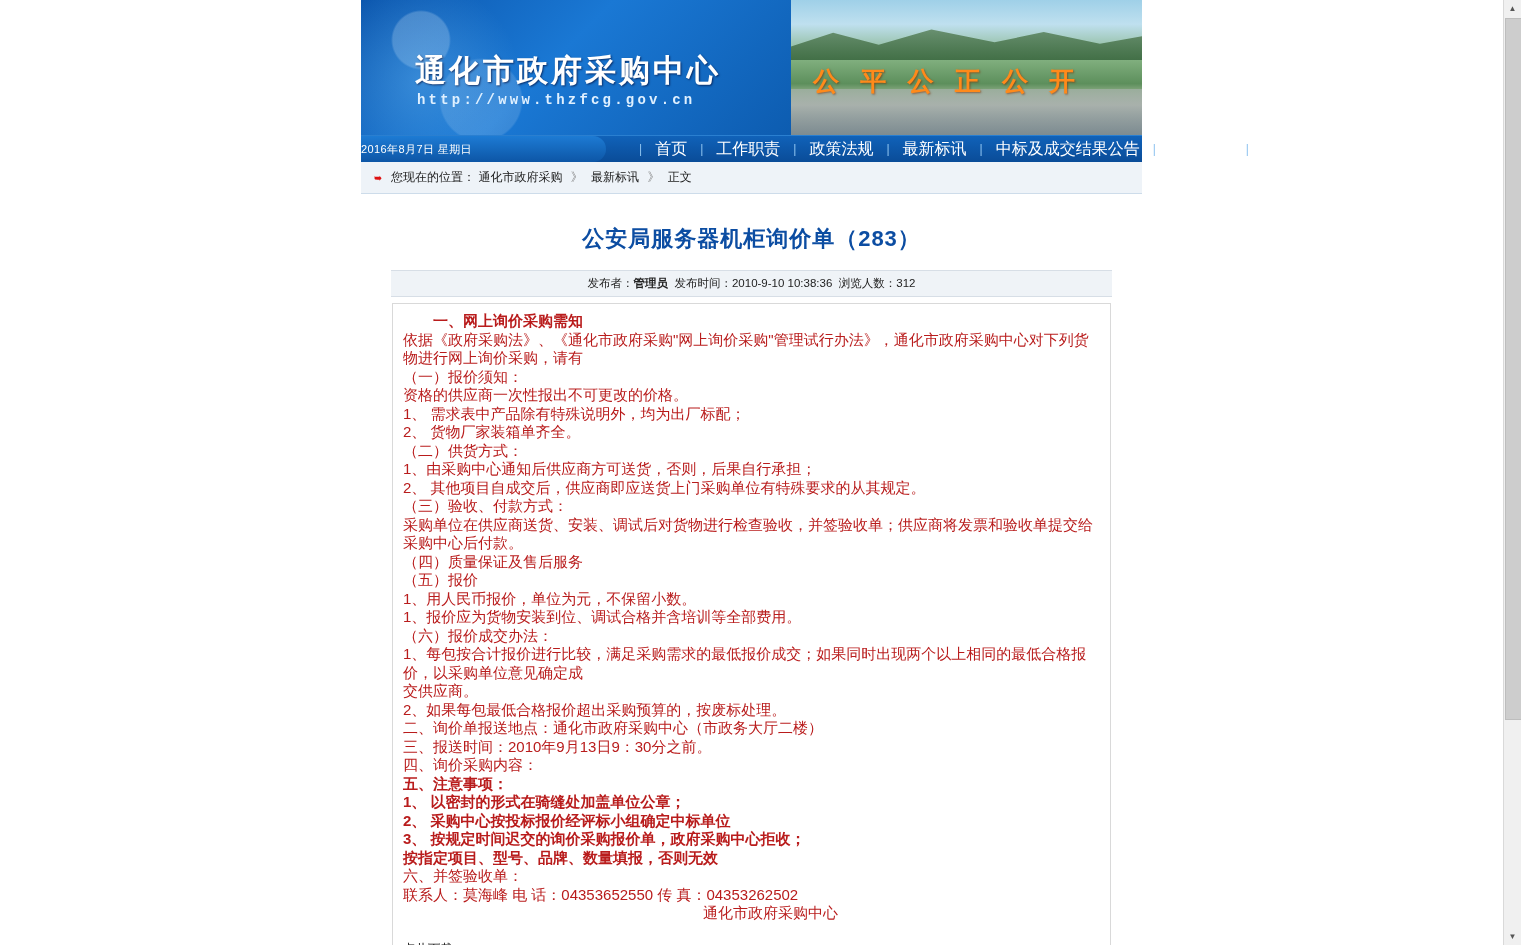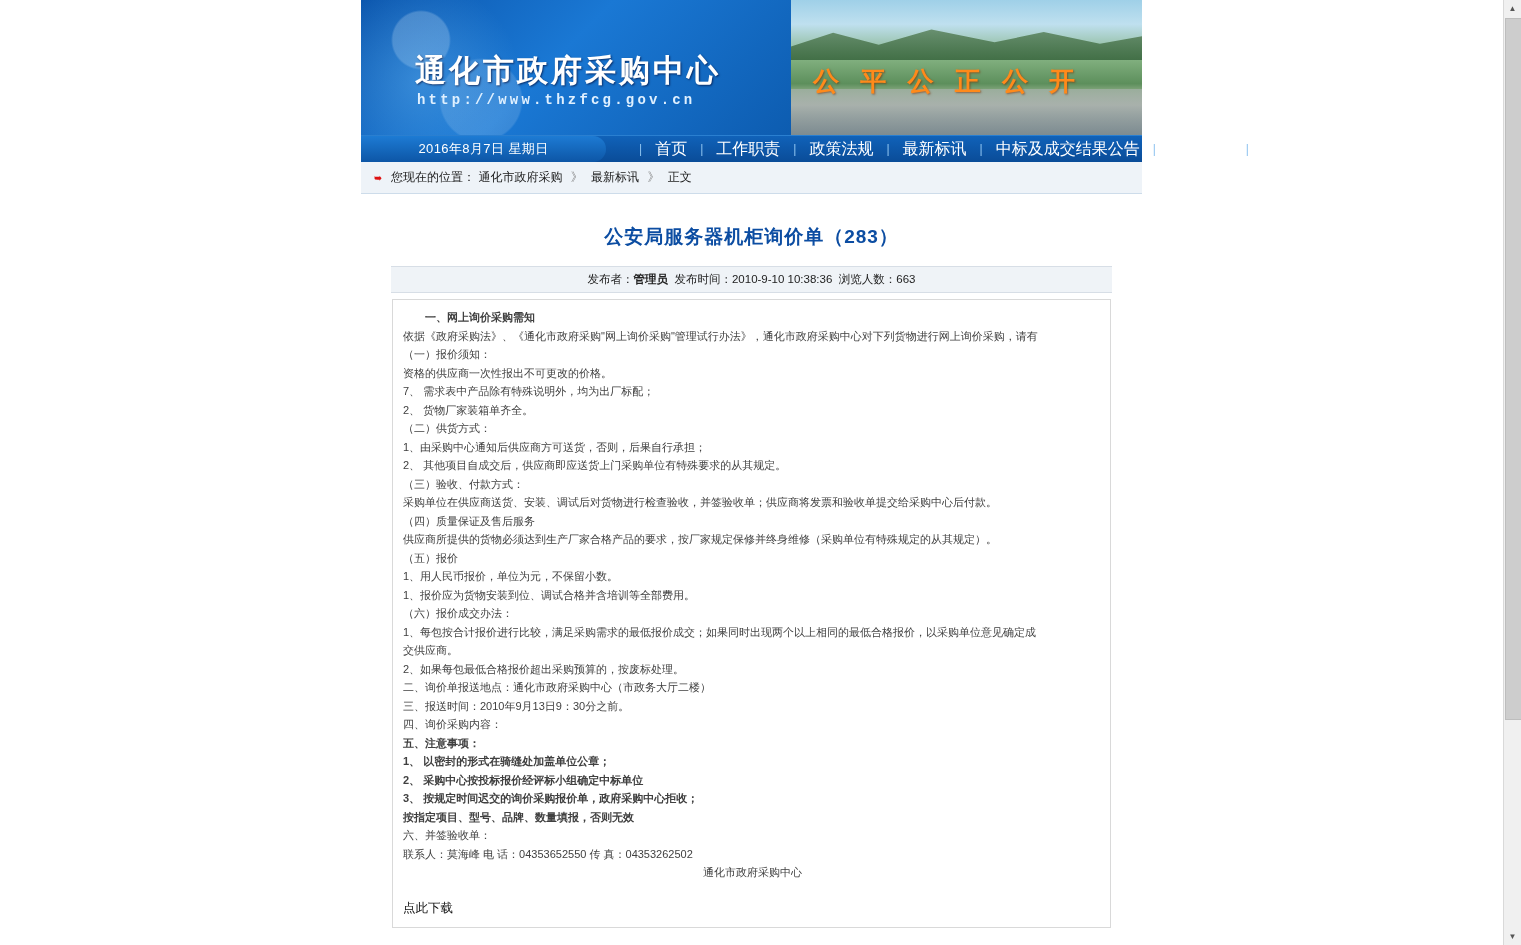--- a/index.html
+++ b/index.html
@@ -148,23 +148,23 @@
     border-top: 1px solid #2a7fd0;
   }
   .date-tab {
     position: absolute;
     left: 0; top: 0;
     width: 245px; height: 26px;
     background: linear-gradient(180deg, #1d7bd4 0%, #0d56a6 100%);
     border-top-right-radius: 13px;
     border-bottom-right-radius: 13px;
     color: #ffffff;
-    font-size: 13px;
+    font-size: 11px;
     line-height: 26px;
-    text-align: center;
+    text-align: left;
     letter-spacing: 0.4px;
   }
   .nav-links {
     position: absolute;
     left: 272px; top: 0;
     height: 26px;
     display: flex;
     align-items: center;
     color: #ffffff;
     font-size: 12px;
@@ -203,21 +203,21 @@
   .bc-link { color: #1a1a1a; text-decoration: none; }
   
   .article-wrap {
     width: 781px;
     background: #ffffff;
     padding-top: 22px;
   }
   .article-title {
     text-align: center;
     color: #0c4da2;
-    font-size: 19px;
+    font-size: 22px;
     font-weight: bold;
     letter-spacing: 1px;
     padding: 8px 0 16px 0;
   }
   .meta-bar {
     margin: 0 auto;
     width: 721px;
     height: 25px;
     background: #eff3f7;
     border-top: 1px solid #d7dee6;
@@ -232,23 +232,23 @@
   .body-box {
     margin: 6px auto 0 auto;
     width: 719px;
     min-height: 486px;
     border: 1px solid #d9d9d9;
     background: #ffffff;
     padding: 8px 10px 10px 10px;
     box-sizing: border-box;
   }
   .body-text {
-    font-size: 11px;
+    font-size: 15px;
     line-height: 18.5px;
-    color: #404040;
+    color: #b91c1c;
     font-family: "Liberation Sans", sans-serif;
   }
   .body-text p { margin: 0; }
   .body-text p.b { font-weight: bold; }
   .body-text p.right-ind { padding-left: 300px; }
   .download-link {
     display: block;
     margin-top: 18px;
     font-size: 12.5px;
     color: #101010;
@@ -300,38 +300,37 @@
           <span>正文</span>
         </span>
       </div>
 
       <div class="article-wrap">
         <div class="article-title">公安局服务器机柜询价单（283）</div>
 
         <div class="meta-bar">
           <span>发布者：</span><b>管理员</b>&nbsp;
           <span>发布时间：</span><span>2010-9-10 10:38:36</span>&nbsp;
-          <span>浏览人数：</span><span>663</span>
+          <span>浏览人数：</span><span>312</span>
         </div>
 
         <div class="body-box">
           <div class="body-text" id="article-body">
               <p class=" b">　　一、网上询价采购需知</p>
               <p>依据《政府采购法》、《通化市政府采购"网上询价采购"管理试行办法》，通化市政府采购中心对下列货物进行网上询价采购，请有</p>
               <p>（一）报价须知：</p>
               <p>资格的供应商一次性报出不可更改的价格。</p>
-              <p>7、  需求表中产品除有特殊说明外，均为出厂标配；</p>
+              <p>1、  需求表中产品除有特殊说明外，均为出厂标配；</p>
               <p>2、  货物厂家装箱单齐全。</p>
               <p>（二）供货方式：</p>
               <p>1、由采购中心通知后供应商方可送货，否则，后果自行承担；</p>
               <p>2、 其他项目自成交后，供应商即应送货上门采购单位有特殊要求的从其规定。</p>
               <p>（三）验收、付款方式：</p>
               <p>采购单位在供应商送货、安装、调试后对货物进行检查验收，并签验收单；供应商将发票和验收单提交给采购中心后付款。</p>
               <p>（四）质量保证及售后服务</p>
-              <p>供应商所提供的货物必须达到生产厂家合格产品的要求，按厂家规定保修并终身维修（采购单位有特殊规定的从其规定）。</p>
               <p>（五）报价</p>
               <p>1、用人民币报价，单位为元，不保留小数。</p>
               <p>1、报价应为货物安装到位、调试合格并含培训等全部费用。</p>
               <p>（六）报价成交办法：</p>
               <p>1、每包按合计报价进行比较，满足采购需求的最低报价成交；如果同时出现两个以上相同的最低合格报价，以采购单位意见确定成</p>
               <p>交供应商。</p>
               <p>2、如果每包最低合格报价超出采购预算的，按废标处理。</p>
               <p>二、询价单报送地点：通化市政府采购中心（市政务大厅二楼）</p>
               <p>三、报送时间：2010年9月13日9：30分之前。</p>
               <p>四、询价采购内容：</p>

